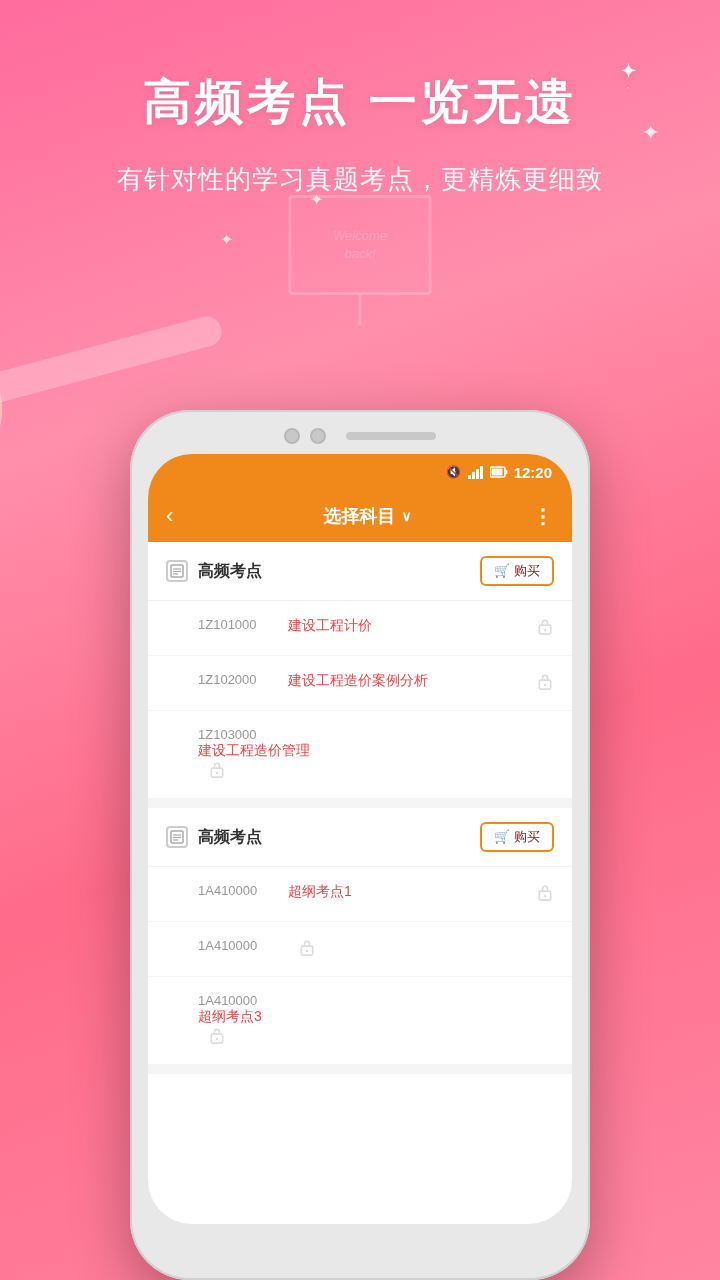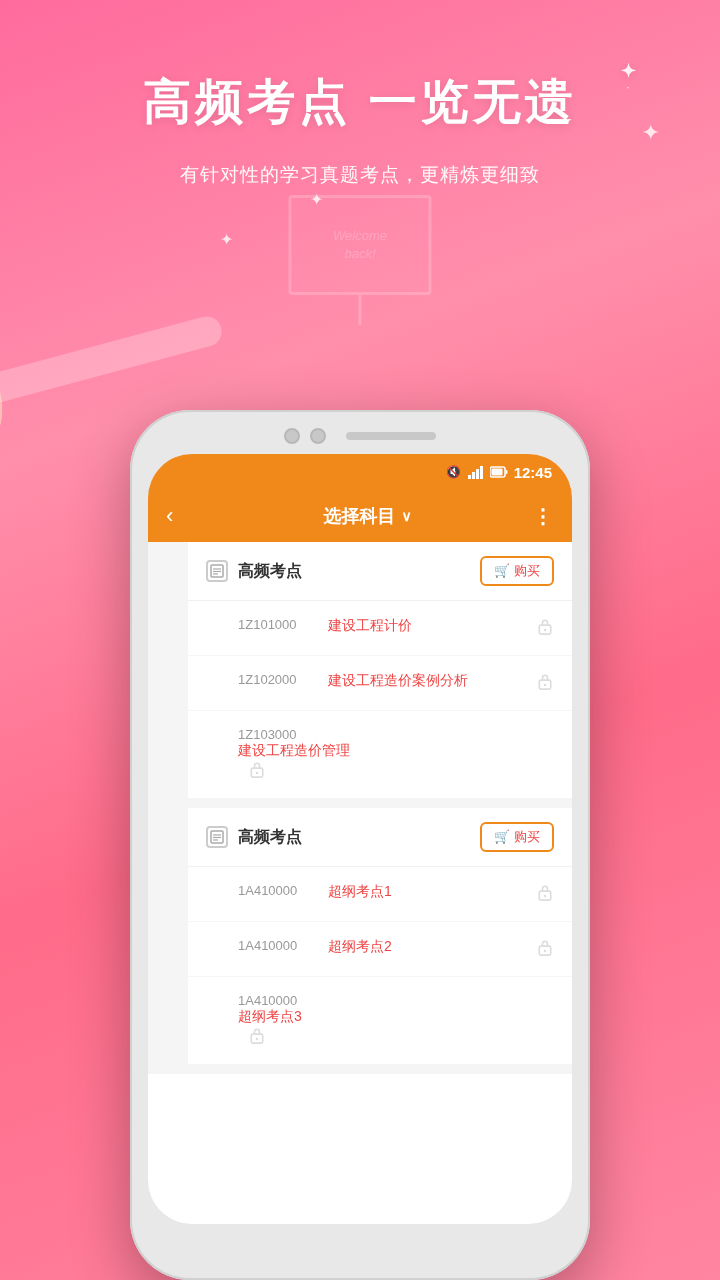--- a/index.html
+++ b/index.html
@@ -57,21 +57,21 @@
     .main-title::after {
       content: '✦';
       position: absolute;
       top: -10px;
       right: 80px;
       font-size: 18px;
       color: rgba(255,255,255,0.9);
     }
 
     .subtitle {
-      font-size: 19px;
+      font-size: 26px;
       color: rgba(255,255,255,0.95);
       letter-spacing: 1px;
     }
 
     
     .sparkle {
       position: absolute;
       color: rgba(255,255,255,0.8);
       font-size: 16px;
     }
@@ -205,21 +205,20 @@
     
     .content-area {
       flex: 1;
       background: #f5f5f5;
       overflow: auto;
     }
 
     .section {
       background: white;
       margin-bottom: 10px;
-      margin-left: 40px;
     }
 
     .section-header {
       display: flex;
       align-items: center;
       justify-content: space-between;
       padding: 14px 18px;
       border-bottom: 1px solid #f0f0f0;
     }
 
@@ -246,21 +245,21 @@
       font-size: 16px;
       font-weight: 600;
       color: #333;
     }
 
     .buy-btn {
       background: white;
       border: 2px solid #f0891a;
       border-radius: 6px;
       padding: 4px 12px;
-      color: #ef4444;
+      color: #7f1d1d;
       font-size: 13px;
       cursor: pointer;
       display: flex;
       align-items: center;
       gap: 4px;
     }
 
     .list-item {
       display: flex;
       align-items: flex-start;
@@ -398,21 +397,21 @@
             <rect x="4" y="6" width="3" height="7" fill="white"></rect>
             <rect x="8" y="3" width="3" height="10" fill="white"></rect>
             <rect x="12" y="0" width="3" height="13" fill="white"></rect>
           </svg>
 
           <svg width="18" height="12" viewBox="0 0 18 12">
             <rect x="0" y="1" width="15" height="10" rx="2" fill="none" stroke="white" stroke-width="1.5"></rect>
             <rect x="1.5" y="2.5" width="11" height="7" rx="1" fill="white"></rect>
             <rect x="15.5" y="4" width="2" height="4" rx="1" fill="white"></rect>
           </svg>
-          <span class="status-time">12:45</span>
+          <span class="status-time">12:20</span>
         </div>
       </div>
 
       <div class="nav-bar">
         <div class="nav-back">‹</div>
         <div class="nav-title">
           <span>选择科目</span>
           <span class="nav-chevron">∨</span>
         </div>
         <div class="nav-more">⋮</div>
@@ -496,21 +495,20 @@
               <svg class="lock-icon-svg" viewBox="0 0 20 22" fill="none">
                 <rect x="3" y="10" width="14" height="11" rx="2" stroke="#aaa" stroke-width="2"></rect>
                 <path d="M7 10V7a3 3 0 016 0v3" stroke="#aaa" stroke-width="2"></path>
                 <circle cx="10" cy="16" r="1.5" fill="#aaa"></circle>
               </svg>
             </span>
           </div>
 
           <div class="list-item">
             <span class="item-code">1A410000</span>
-            <span class="item-name">超纲考点2</span>
             <span class="item-lock">
               <svg class="lock-icon-svg" viewBox="0 0 20 22" fill="none">
                 <rect x="3" y="10" width="14" height="11" rx="2" stroke="#aaa" stroke-width="2"></rect>
                 <path d="M7 10V7a3 3 0 016 0v3" stroke="#aaa" stroke-width="2"></path>
                 <circle cx="10" cy="16" r="1.5" fill="#aaa"></circle>
               </svg>
             </span>
           </div>
 
           <div class="list-item">

